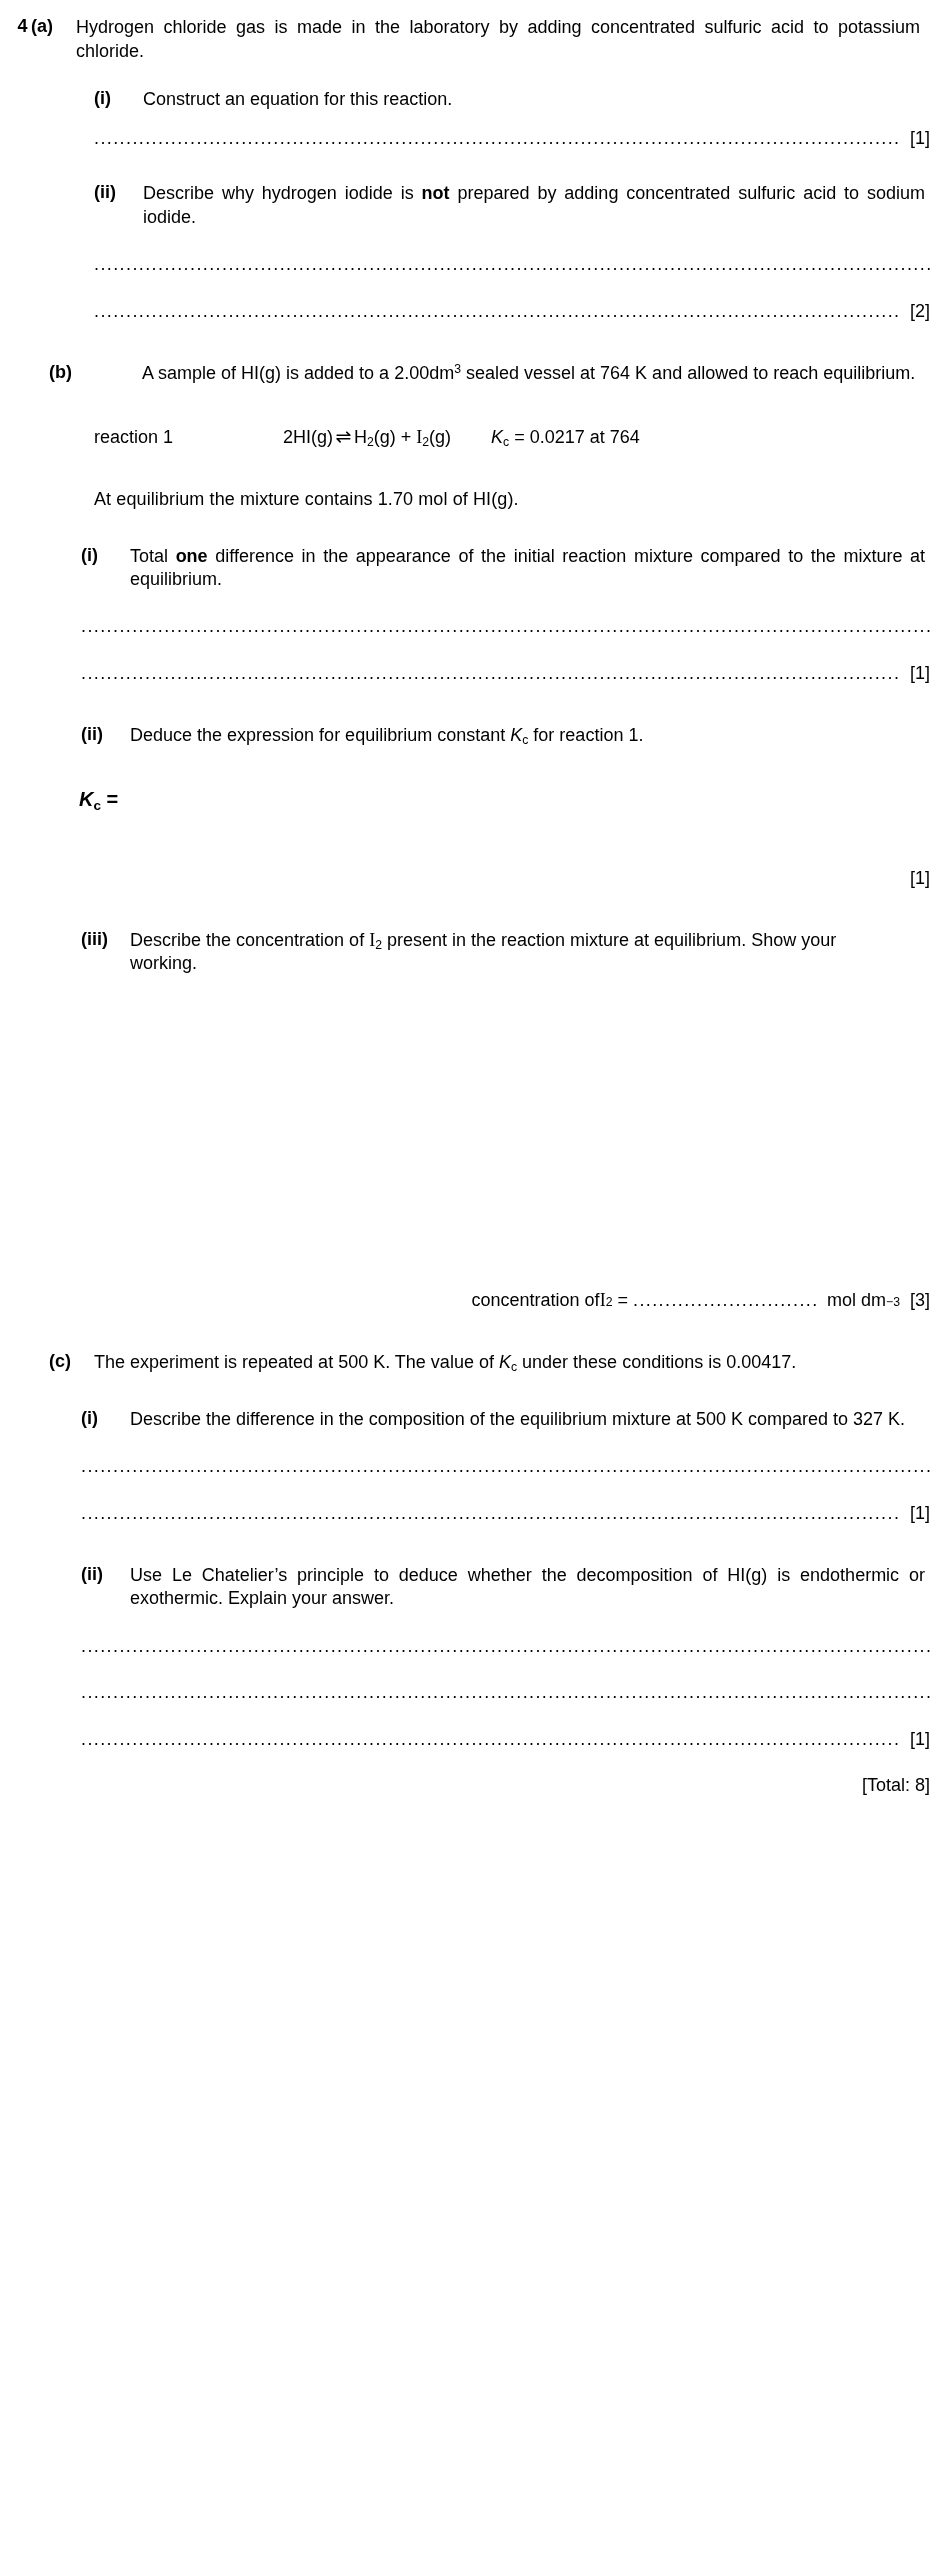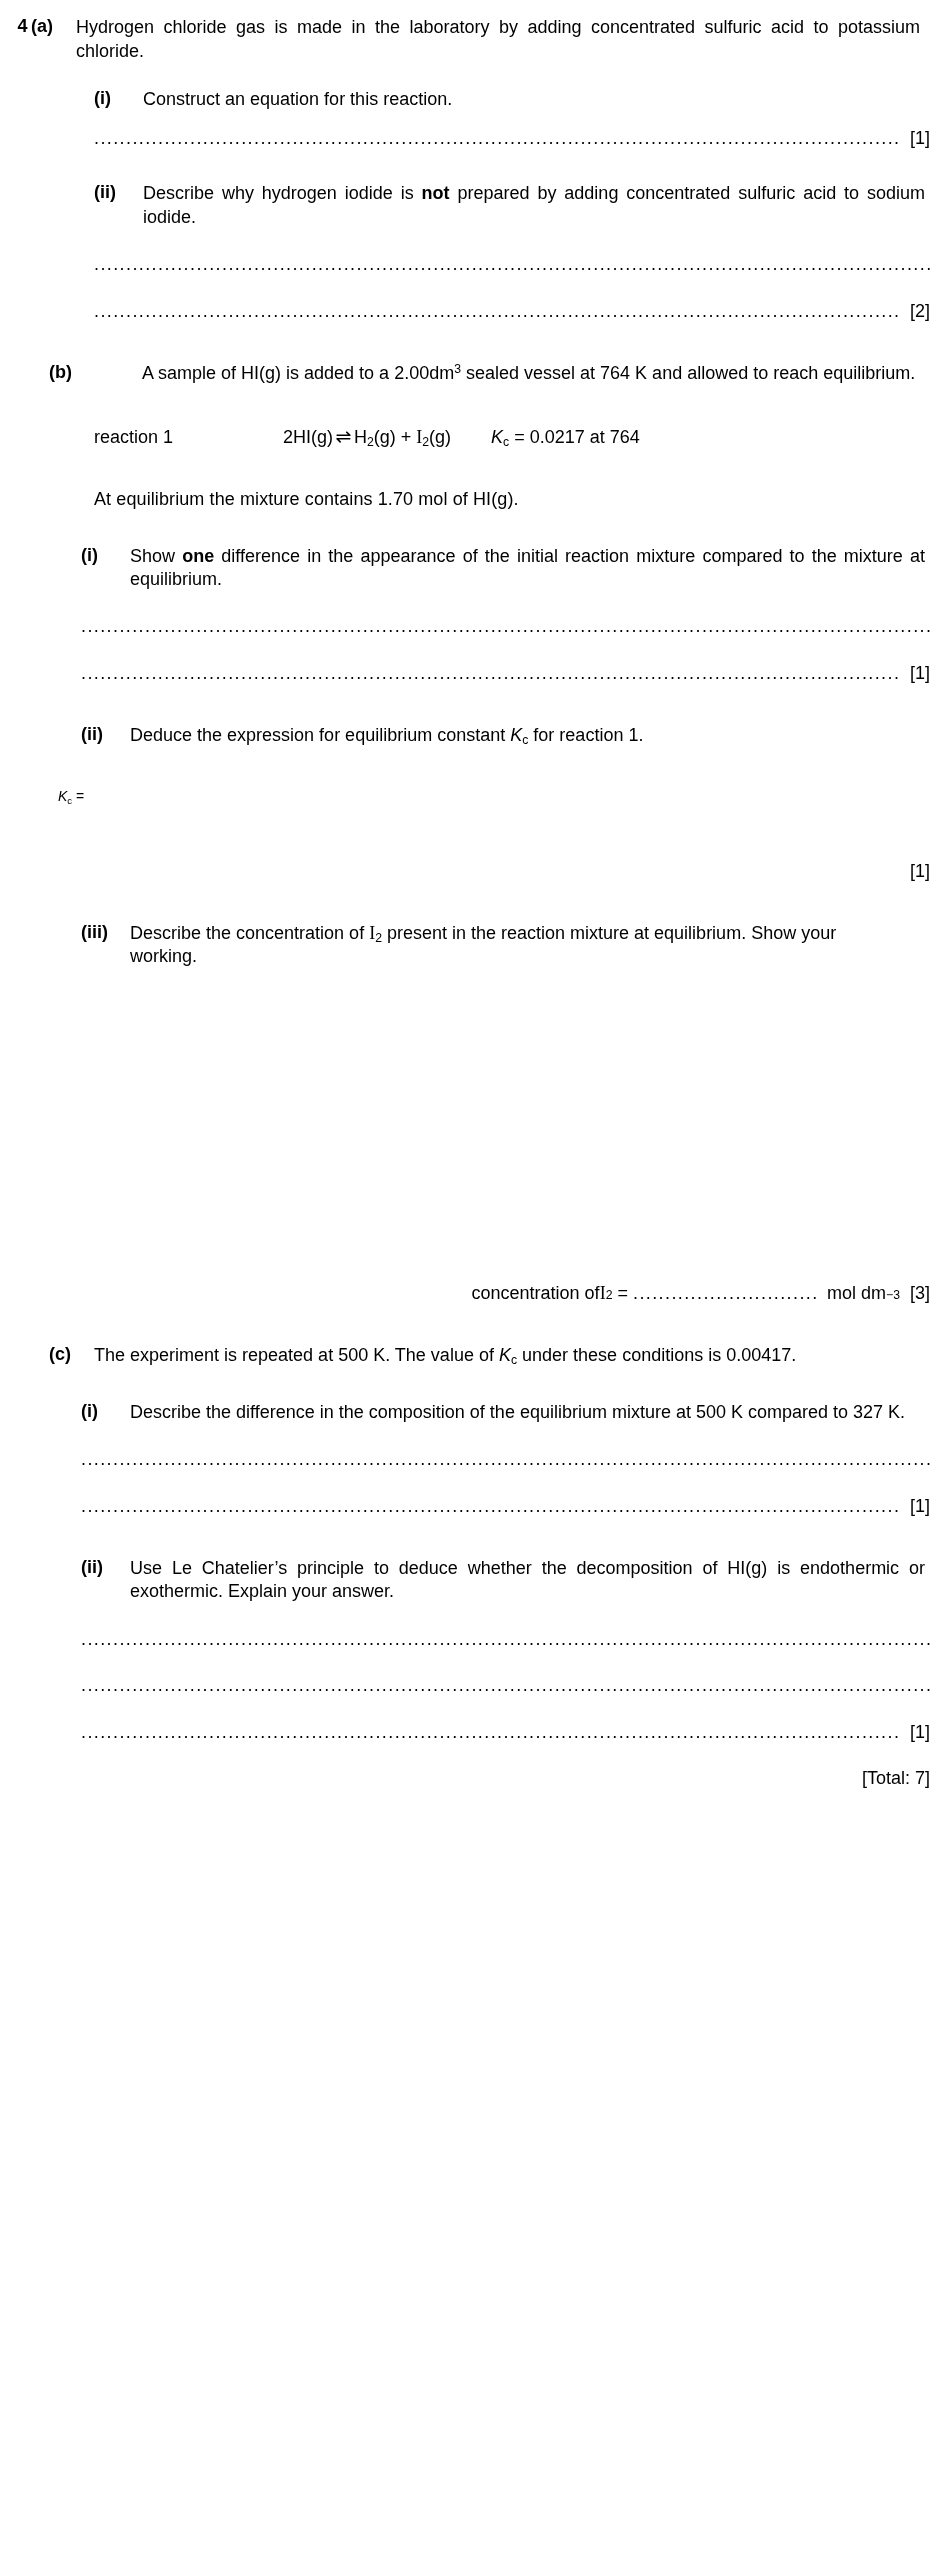--- a/index.html
+++ b/index.html
@@ -124,21 +124,21 @@
   .eq-row {
     display: flex;
     font-size: 18px;
     align-items: baseline;
   }
   .eq-name   { width: 189px; flex: 0 0 189px; }
   .eq-main   { width: 208px; flex: 0 0 208px; }
   .eq-kc     { flex: 0 0 auto; }
   .harpoons  { font-size: 19px; padding: 0 2.5px; }
 
-  .kc-line { font-size: 14px; padding-left: 58px; }
+  .kc-line { font-size: 20px; padding-left: 79px; font-weight: bold; }
 
   .answer-line-row {
     display: flex;
     justify-content: flex-end;
     align-items: baseline;
     font-size: 18px;
     padding-right: 14px;
   }
   .answer-dots {
     display: inline-block;
@@ -221,21 +221,21 @@
   </div>
 
   <div class="sp64"></div>
 
   <div class="lvl-txt qtext">At equilibrium the mixture contains 1.70 mol of HI(g).</div>
 
   <div class="sp52"></div>
 
   <div class="row lvl-bi">
     <div class="sub-label">(i)</div>
-    <div class="body-text" style="padding-right:19px;"><span>Show </span><span class="bold">one</span><span> difference in the appearance of the initial reaction mixture compared to the mixture at equilibrium.</span></div>
+    <div class="body-text" style="padding-right:19px;"><span>Total </span><span class="bold">one</span><span> difference in the appearance of the initial reaction mixture compared to the mixture at equilibrium.</span></div>
   </div>
 
   <div class="sp40"></div>
 
   <div class="dotline-row lvl-bi" style="padding-right:14px;">
     <div class="dots">........................................................................................................................................................................................</div>
   </div>
 
   <div class="sp40"></div>
 
@@ -331,16 +331,16 @@
 
   <div class="sp40"></div>
 
   <div class="dotline-row lvl-bi" style="padding-right:14px;">
     <div class="dots">........................................................................................................................................................................................</div>
     <div class="mark">[1]</div>
   </div>
 
   <div class="sp40"></div>
 
-  <div class="total-row">[Total: 7]</div>
+  <div class="total-row">[Total: 8]</div>
 
 </div>
 
 
 </body></html>

